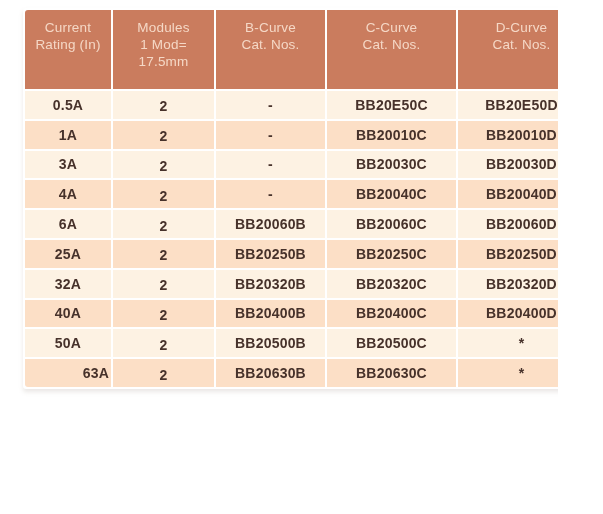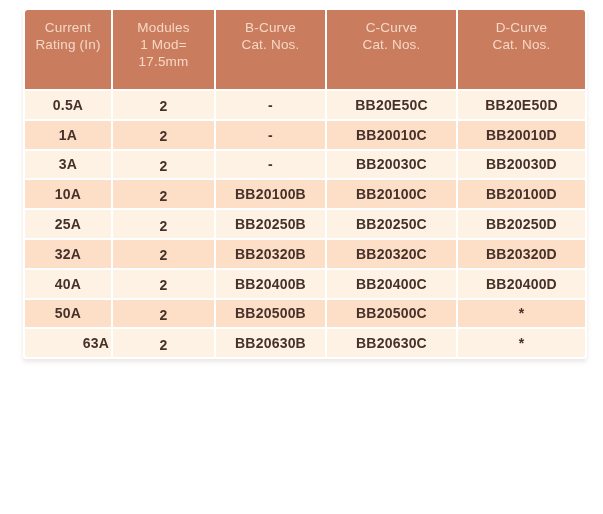--- a/index.html
+++ b/index.html
@@ -3,21 +3,21 @@
 <meta charset="utf-8">
 <style>
   html, body {
     margin: 0;
     padding: 0;
     background: #ffffff;
     font-family: "Liberation Sans", "DejaVu Sans", sans-serif;
   }
   .page {
     position: relative;
-    width: 603px;
+    width: 558px;
     height: 514px;
     background: #ffffff;
     overflow: hidden;
   }
   table.catalog {
     position: absolute;
     left: 23px;
     top: 8px;
     width: 564px;
     table-layout: fixed;
@@ -101,25 +101,32 @@
         <td>BB20010D</td>
       </tr>
       <tr>
         <td>3A</td>
         <td>2</td>
         <td>-</td>
         <td>BB20030C</td>
         <td>BB20030D</td>
       </tr>
       <tr>
-        <td>10A</td>
+        <td>4A</td>
         <td>2</td>
-        <td>BB20100B</td>
-        <td>BB20100C</td>
-        <td>BB20100D</td>
+        <td>-</td>
+        <td>BB20040C</td>
+        <td>BB20040D</td>
+      </tr>
+      <tr>
+        <td>6A</td>
+        <td>2</td>
+        <td>BB20060B</td>
+        <td>BB20060C</td>
+        <td>BB20060D</td>
       </tr>
       <tr>
         <td>25A</td>
         <td>2</td>
         <td>BB20250B</td>
         <td>BB20250C</td>
         <td>BB20250D</td>
       </tr>
       <tr>
         <td>32A</td>

